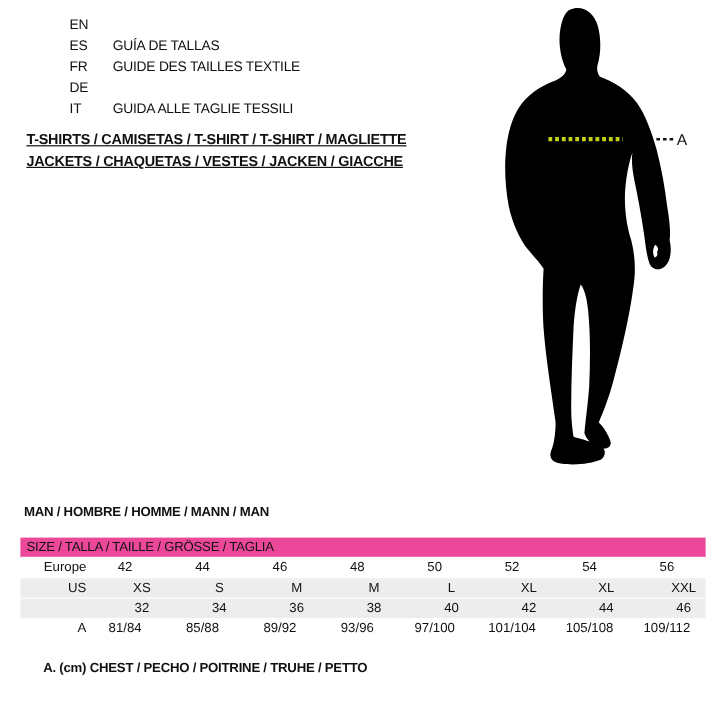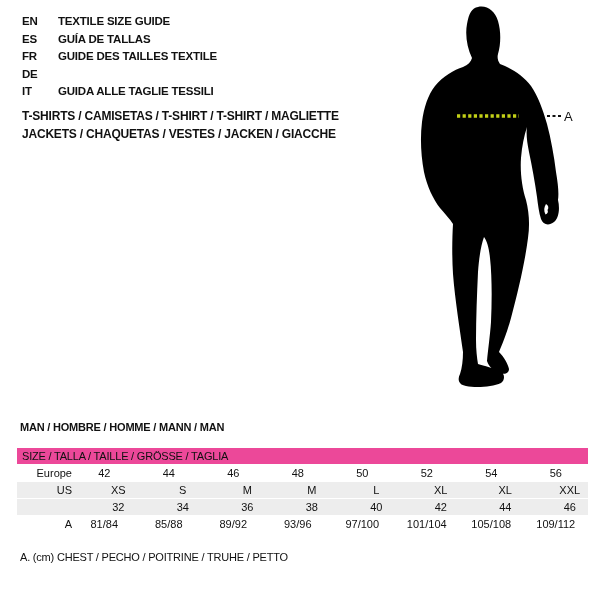--- a/index.html
+++ b/index.html
@@ -4,55 +4,54 @@
 <style>
   html,body{margin:0;padding:0;}
   body{
     width:600px;height:600px;position:relative;background:#ffffff;
     font-family:"Liberation Sans","DejaVu Sans",sans-serif;color:#111;
     overflow:hidden;
   }
   
   .lang-block{position:absolute;left:22px;top:13px;}
   .lang-row{display:flex;height:17.6px;line-height:17.6px;
-    font-size:11.5px;font-weight:700;letter-spacing:-0.2px;}
+    font-size:11.5px;font-weight:400;letter-spacing:-0.2px;margin-left:36px;}
   .lang-code{width:36px;flex:0 0 36px;}
   .lang-label{white-space:nowrap;}
   
   .cat-block{position:absolute;left:22px;top:107px;}
   .cat-line{height:18px;line-height:18px;font-size:12px;font-weight:700;
-    letter-spacing:-0.2px;white-space:nowrap;}
+    letter-spacing:-0.2px;white-space:nowrap;text-decoration:underline;}
   
   .figure-wrap{position:absolute;left:400px;top:0;width:200px;height:420px;}
   .figure-wrap svg{display:block;width:200px;height:420px;}
   .measure-a-text{font-family:"Liberation Sans","DejaVu Sans",sans-serif;
     font-size:13px;font-weight:400;fill:#111;}
   
   .man-heading{position:absolute;left:20px;top:420px;font-size:11px;
     font-weight:700;letter-spacing:-0.2px;line-height:14px;}
   
   .size-table{position:absolute;left:17px;top:448px;width:571px;font-size:11px;}
   .t-header{background:#ec4899;height:16px;line-height:16px;padding-left:5px;
     border-bottom:1px solid #fff;letter-spacing:-0.2px;}
   .t-row{display:grid;grid-template-columns:55px repeat(8,1fr);
     height:16px;line-height:16px;border-bottom:1px solid #fff;}
   .t-row.shaded{background:#ededed;gap:28px;}
   .t-label{text-align:right;padding-left:5px;}
   .t-cell{text-align:center;}
   
-  .footnote{position:absolute;left:20px;top:550px;font-size:11px;
-    font-weight:400;letter-spacing:-0.2px;line-height:14px;}
+  .footnote{position:absolute;left:36px;top:550px;font-size:11px;
+    font-weight:700;letter-spacing:-0.2px;line-height:14px;}
 </style>
 </head>
 <body>
 
 <div class="lang-block">
   <div class="lang-row">
     <span class="lang-code">EN</span>
-    <span class="lang-label">TEXTILE SIZE GUIDE</span>
   </div>
   <div class="lang-row">
     <span class="lang-code">ES</span>
     <span class="lang-label">GUÍA DE TALLAS</span>
   </div>
   <div class="lang-row">
     <span class="lang-code">FR</span>
     <span class="lang-label">GUIDE DES TAILLES TEXTILE</span>
   </div>
   <div class="lang-row">

